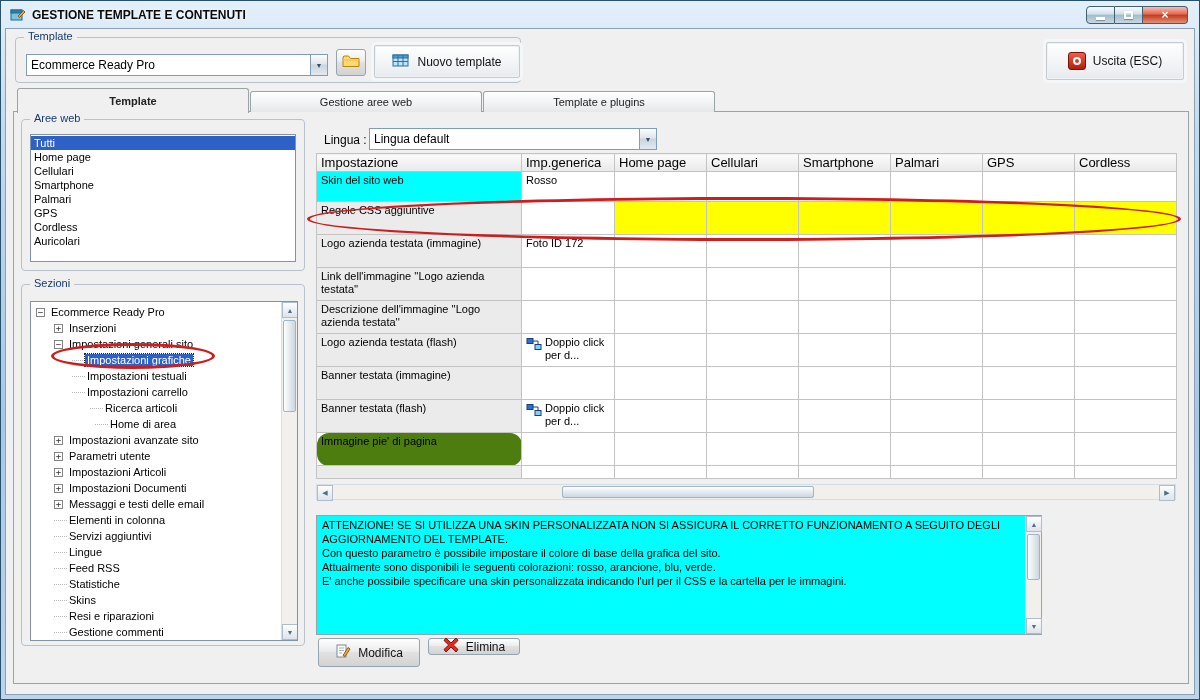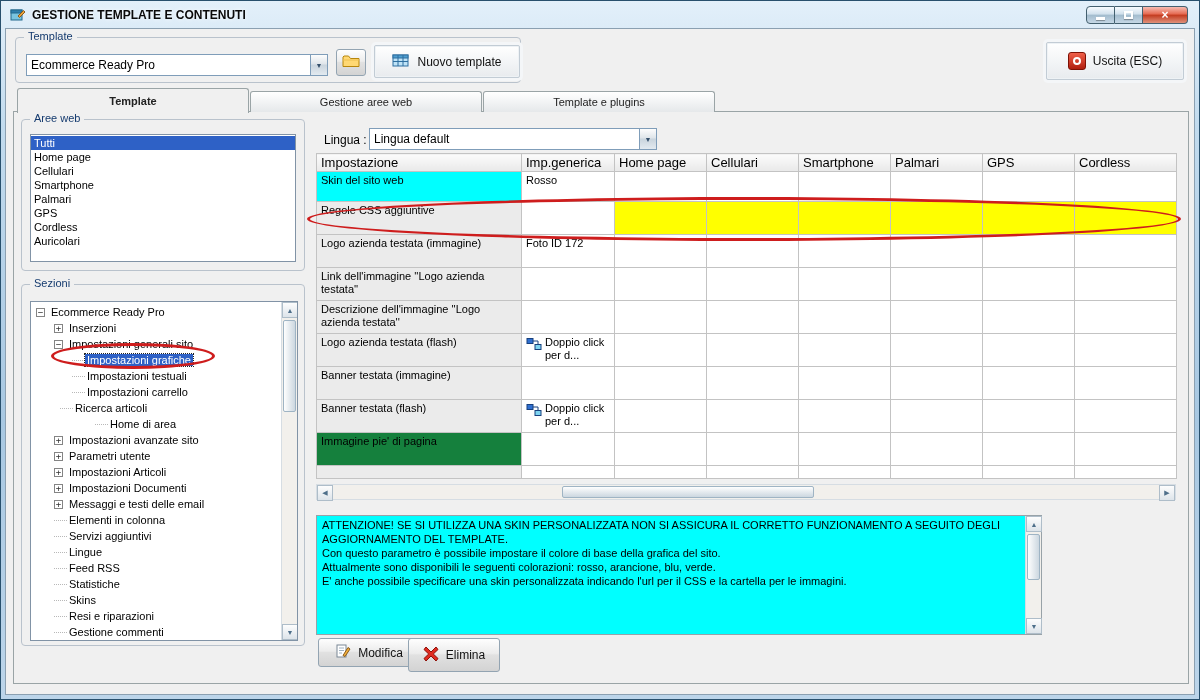--- a/index.html
+++ b/index.html
@@ -105,21 +105,21 @@
 
   
   #gb-template { left:14px; top:36px; width:506px; height:46px; }
   #folder-btn { position:absolute; left:320px; top:11px; width:30px; height:27px; }
   #newtpl-btn { position:absolute; left:358px; top:7px; width:146px; height:33px; }
   #exit-btn { position:absolute; left:1045px; top:41px; width:138px; height:38px; z-index:2; }
   #gb-areeweb { left:20px; top:118px; width:284px; height:152px; }
   #gb-sezioni { left:20px; top:283px; width:284px; height:362px; }
   #table-hscroll { left:315px; top:483px; width:860px; }
   #modifica-btn { position:absolute; left:317px; top:637px; width:102px; height:29px; z-index:2; }
-  #elimina-btn  { position:absolute; left:407px; top:637px; width:92px;  height:34px; z-index:2; }
+  #elimina-btn  { position:absolute; left:427px; top:637px; width:92px;  height:17px; z-index:2; }
 
   .exit-ico { width:18px; height:18px; flex:none; position:relative; border-radius:3px; border:1px solid #7c1105;
     background:linear-gradient(#f0604a,#b01e0e); }
   .exit-ico::after { content:""; position:absolute; inset:4px; border:2px solid #fff; border-radius:50%; }
 </style>
 </head>
 <body>
 
 <div class="window">
 
@@ -220,21 +220,21 @@
             <span class="tree-label selected">Impostazioni grafiche</span>
           </div>
           <div class="tree-row" style="padding-left: 41px;">
             <span class="toggle-spacer"></span>
             <span class="tree-label">Impostazioni testuali</span>
           </div>
           <div class="tree-row" style="padding-left: 41px;">
             <span class="toggle-spacer"></span>
             <span class="tree-label">Impostazioni carrello</span>
           </div>
-          <div class="tree-row" style="padding-left: 29px;">
+          <div class="tree-row" style="padding-left: 59px;">
             <span class="toggle-spacer"></span>
             <span class="tree-label">Ricerca articoli</span>
           </div>
           <div class="tree-row" style="padding-left: 64px;">
             <span class="toggle-spacer"></span>
             <span class="tree-label">Home di area</span>
           </div>
           <div class="tree-row" style="padding-left: 23px;">
             <span class="toggle">+</span>
             <span class="tree-label">Impostazioni avanzate sito</span>
@@ -410,21 +410,21 @@
                 <path d="M7 4 H12 V7.5" stroke="#17407e" fill="none"></path>
               </svg></span><span>Doppio click per d...</span></td>
           <td></td>
           <td></td>
           <td></td>
           <td></td>
           <td></td>
           <td></td>
         </tr>
         <tr style="height: 33px;">
-          <td style="background: #15803d;">Immagine pie' di pagina</td>
+          <td style="background: #4d7c0f; border-radius: 12px;">Immagine pie' di pagina</td>
           <td><span></span></td>
           <td></td>
           <td></td>
           <td></td>
           <td></td>
           <td></td>
           <td></td>
         </tr>
         <tr style="height: 13px;">
           <td style="background: rgb(235, 235, 235);"></td>

